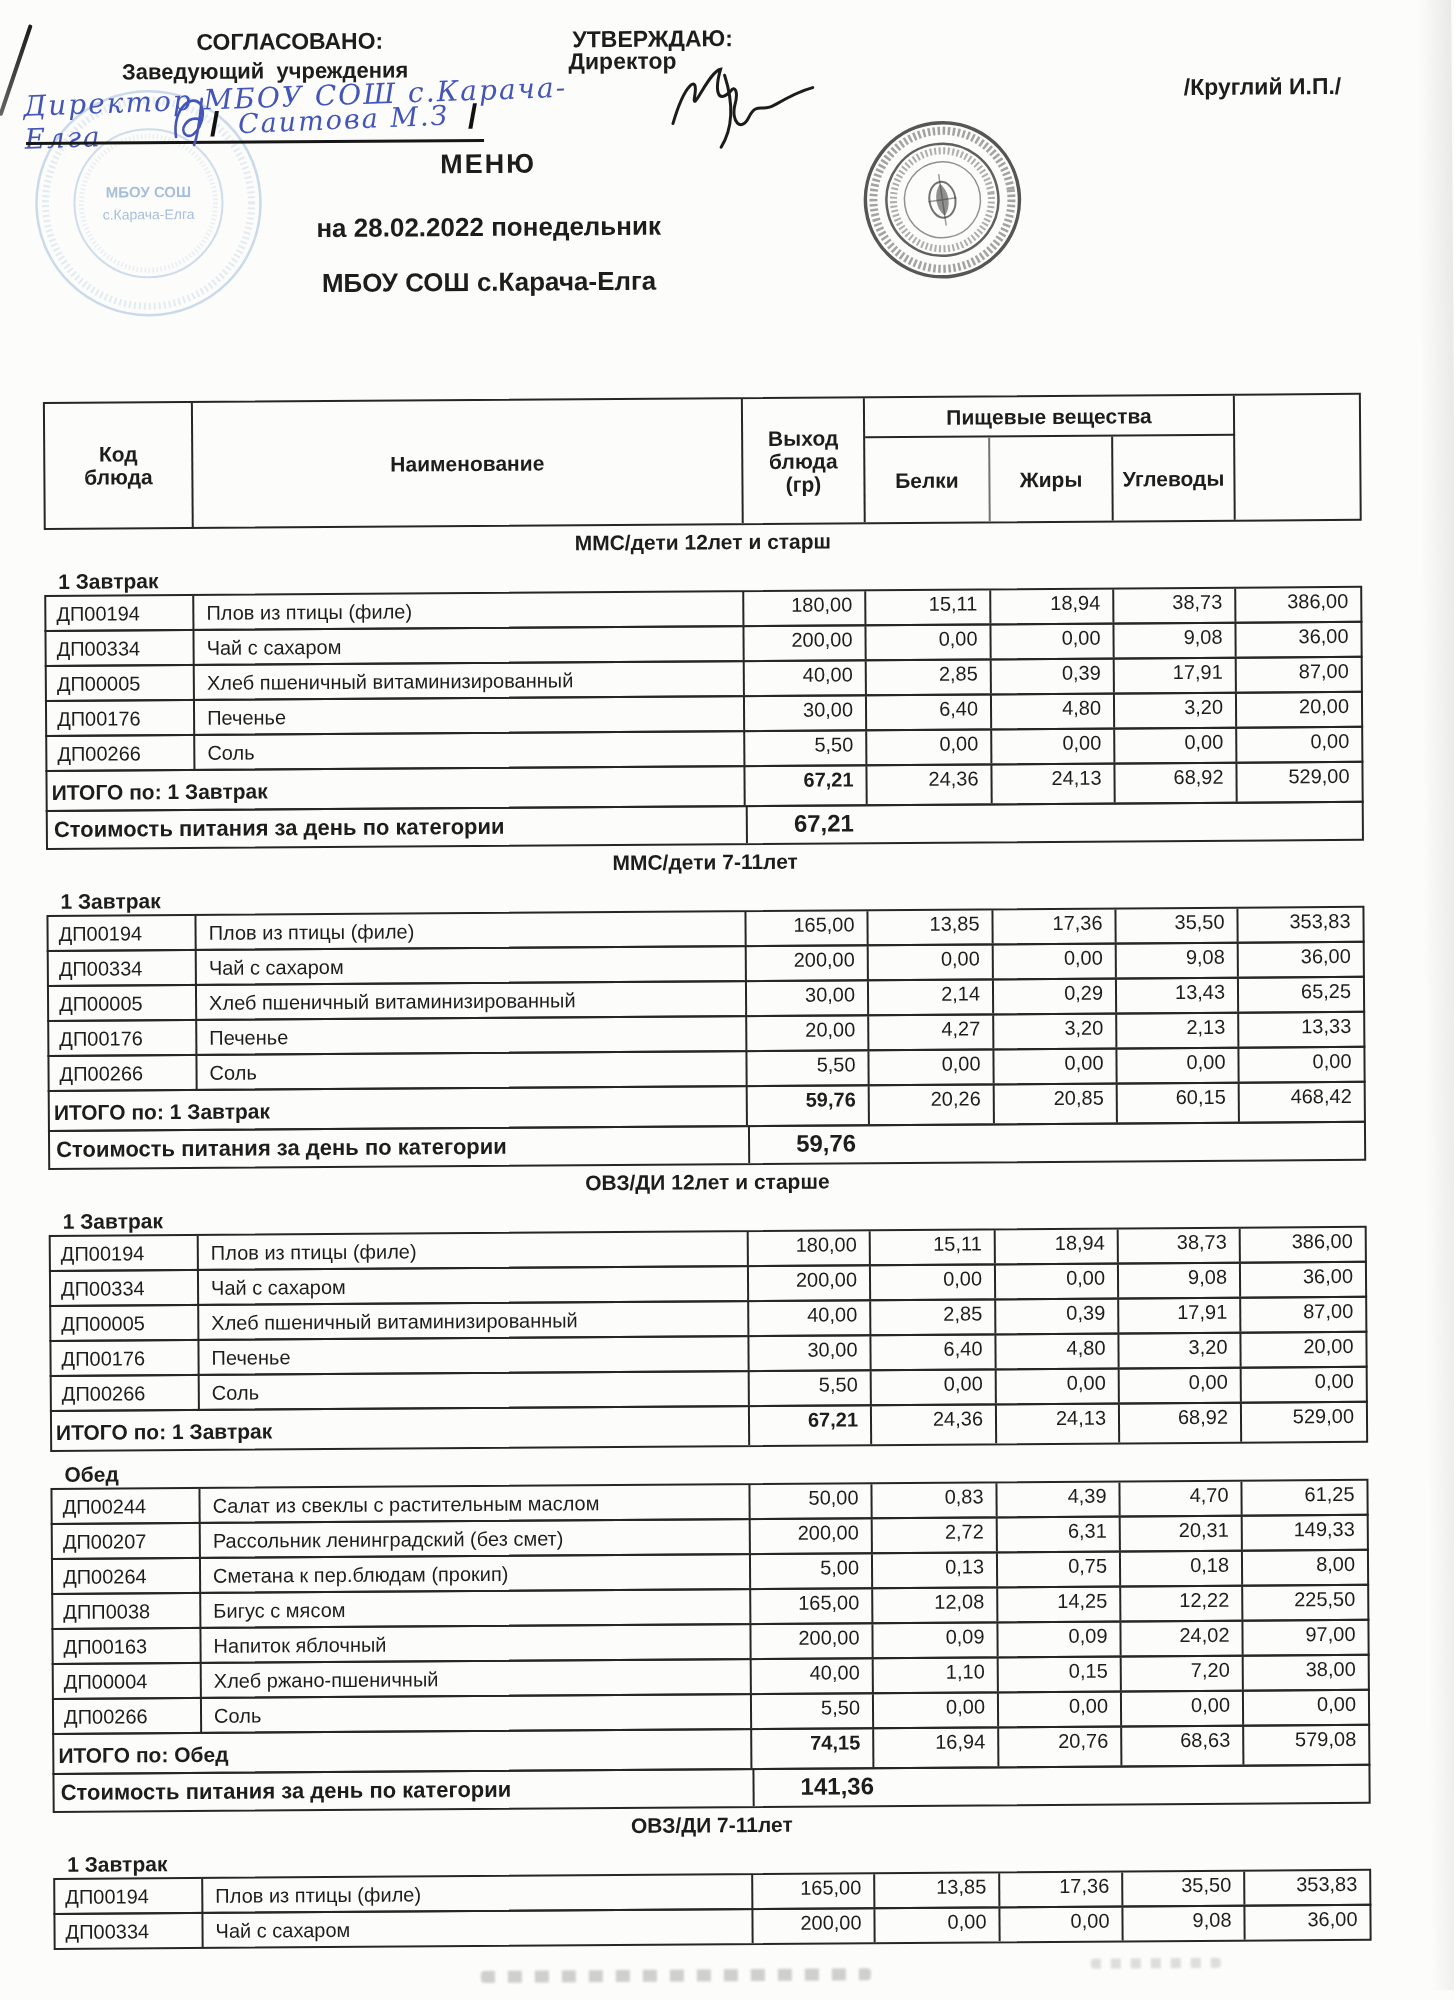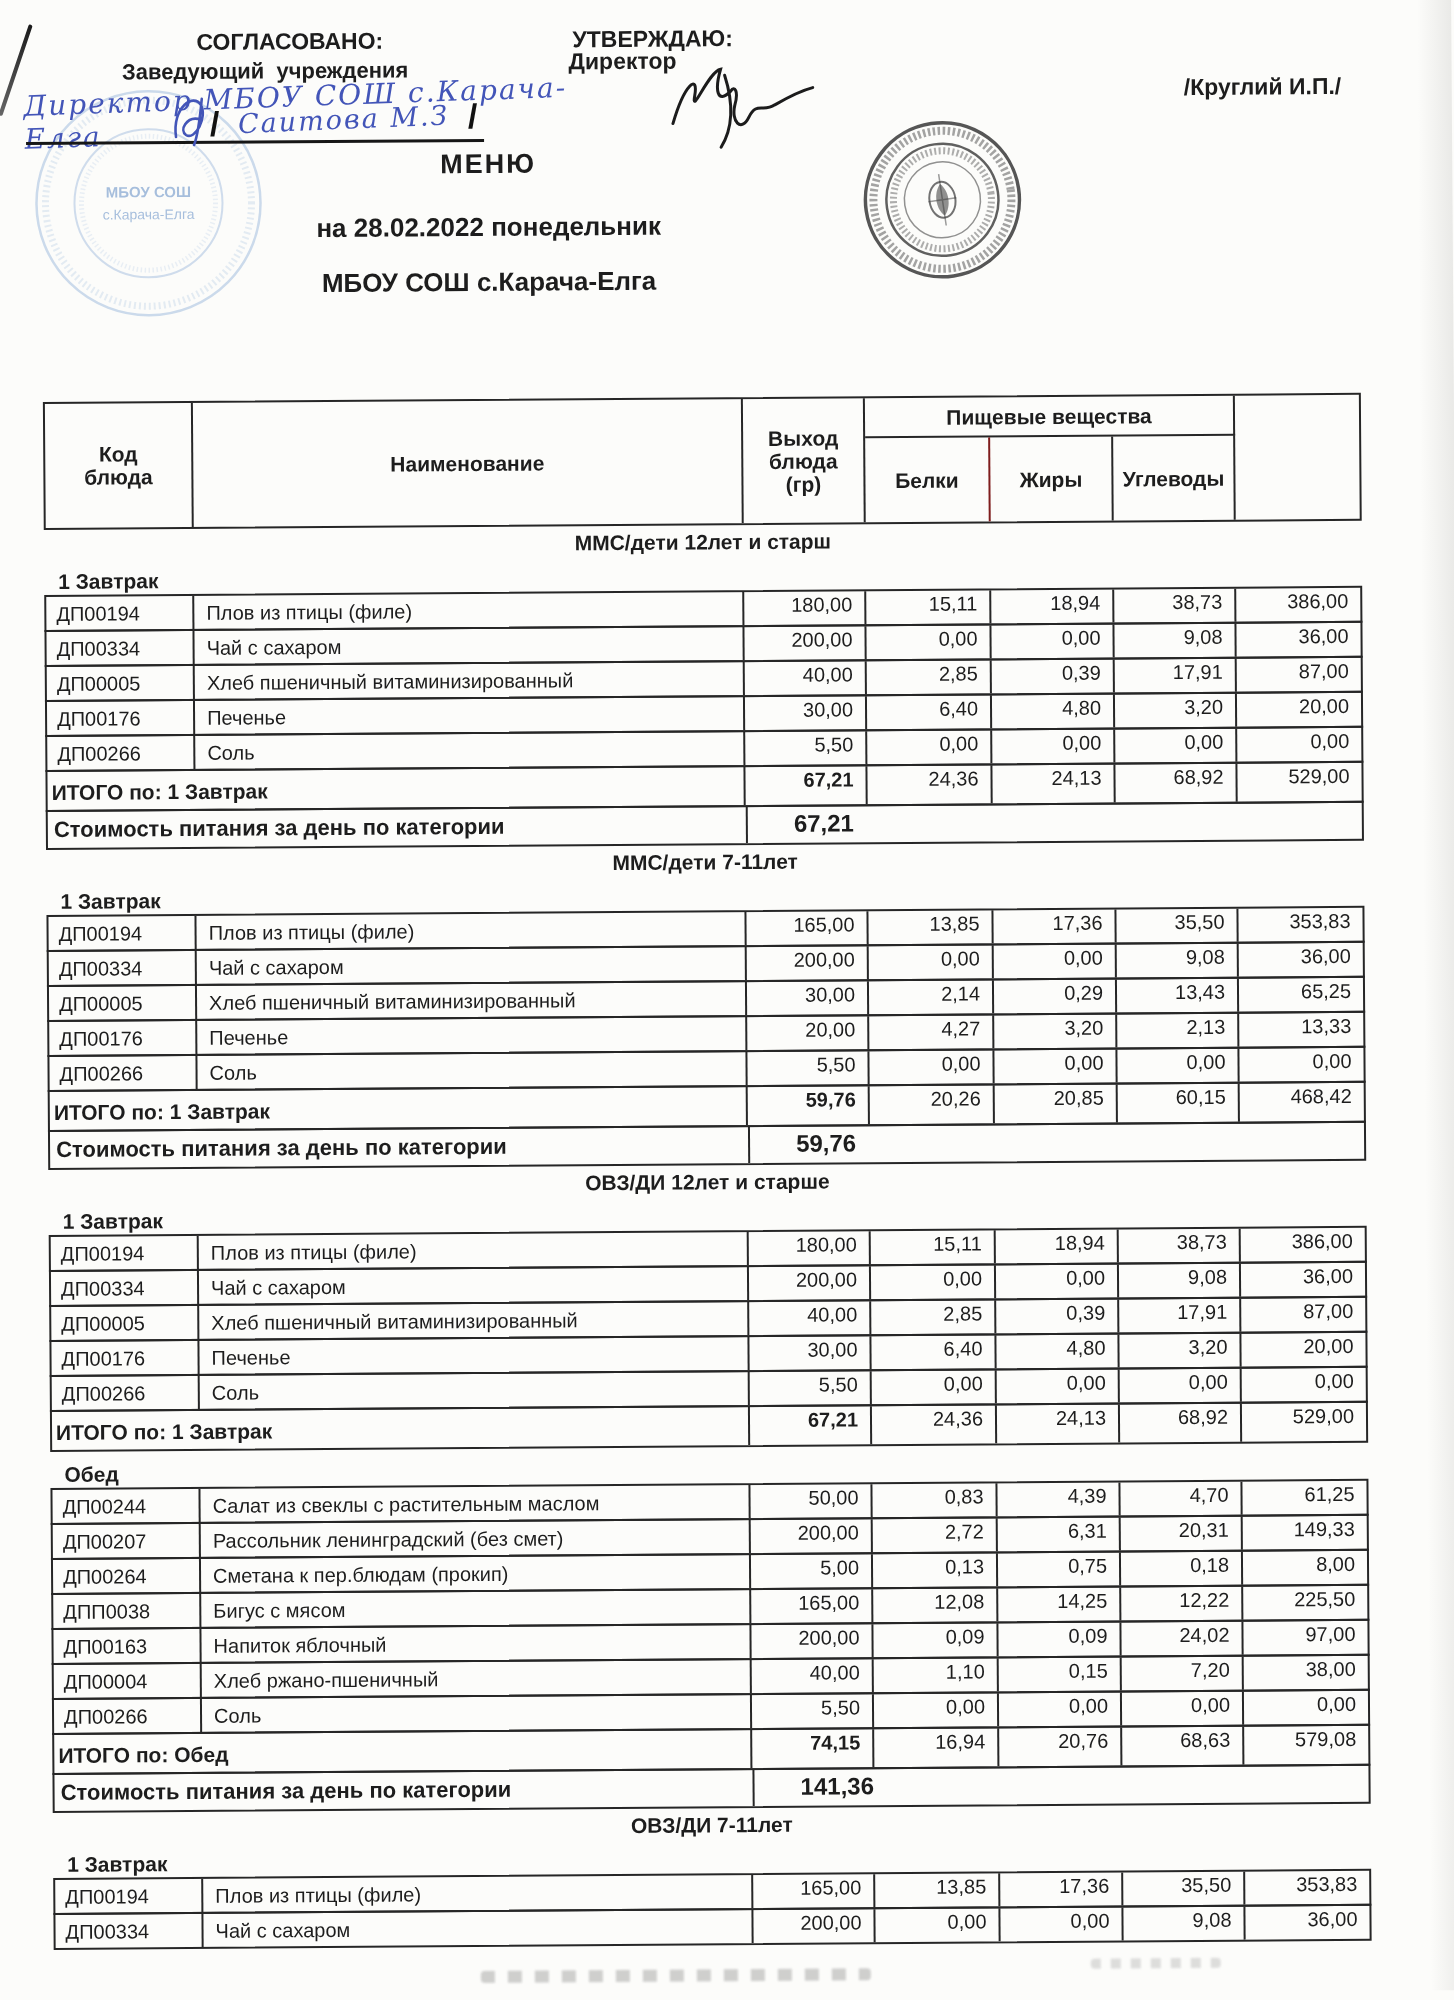--- a/index.html
+++ b/index.html
@@ -40,21 +40,21 @@
   
   .doc{position:absolute;left:43px;top:402px;width:1318px;}
   .thead{display:grid;grid-template-columns:148px 550px 122px 125px 123px 122px 124px;
         grid-template-rows:40px 84px;border:2px solid #262626;box-sizing:border-box;width:1318px;}
   .hc{display:flex;align-items:center;justify-content:center;text-align:center;
         font-weight:700;font-size:21px;line-height:23px;white-space:pre-line;box-sizing:border-box;}
   .h-code{grid-row:1/3;grid-column:1;border-right:2px solid #262626;}
   .h-name{grid-row:1/3;grid-column:2;border-right:2px solid #262626;}
   .h-out{grid-row:1/3;grid-column:3;border-right:2px solid #262626;text-align:center;}
   .h-group{grid-row:1;grid-column:4/7;border-right:2px solid #262626;border-bottom:2px solid #262626;}
-  .h-prot{grid-row:2;grid-column:4;border-right:2px solid #7f1d1d;}
+  .h-prot{grid-row:2;grid-column:4;border-right:2px solid #737373;}
   .h-fat{grid-row:2;grid-column:5;border-right:2px solid #262626;}
   .h-carb{grid-row:2;grid-column:6;border-right:2px solid #262626;}
   .h-energy{grid-row:1/3;grid-column:7;}
 
   .sec-title{text-align:center;font-weight:700;font-size:21px;margin-top:4px;line-height:25px;}
   .meal-label{font-weight:700;font-size:21px;line-height:25px;margin:10px 0 0 14px;}
   .tbl{margin-top:3px;}
   .row{display:grid;grid-template-columns:148px 550px 122px 125px 123px 122px 124px;
         border:2px solid #262626;margin-top:-2px;height:37px;box-sizing:border-box;}
   .cell{border-right:2px solid #262626;display:flex;box-sizing:border-box;overflow:hidden;}

